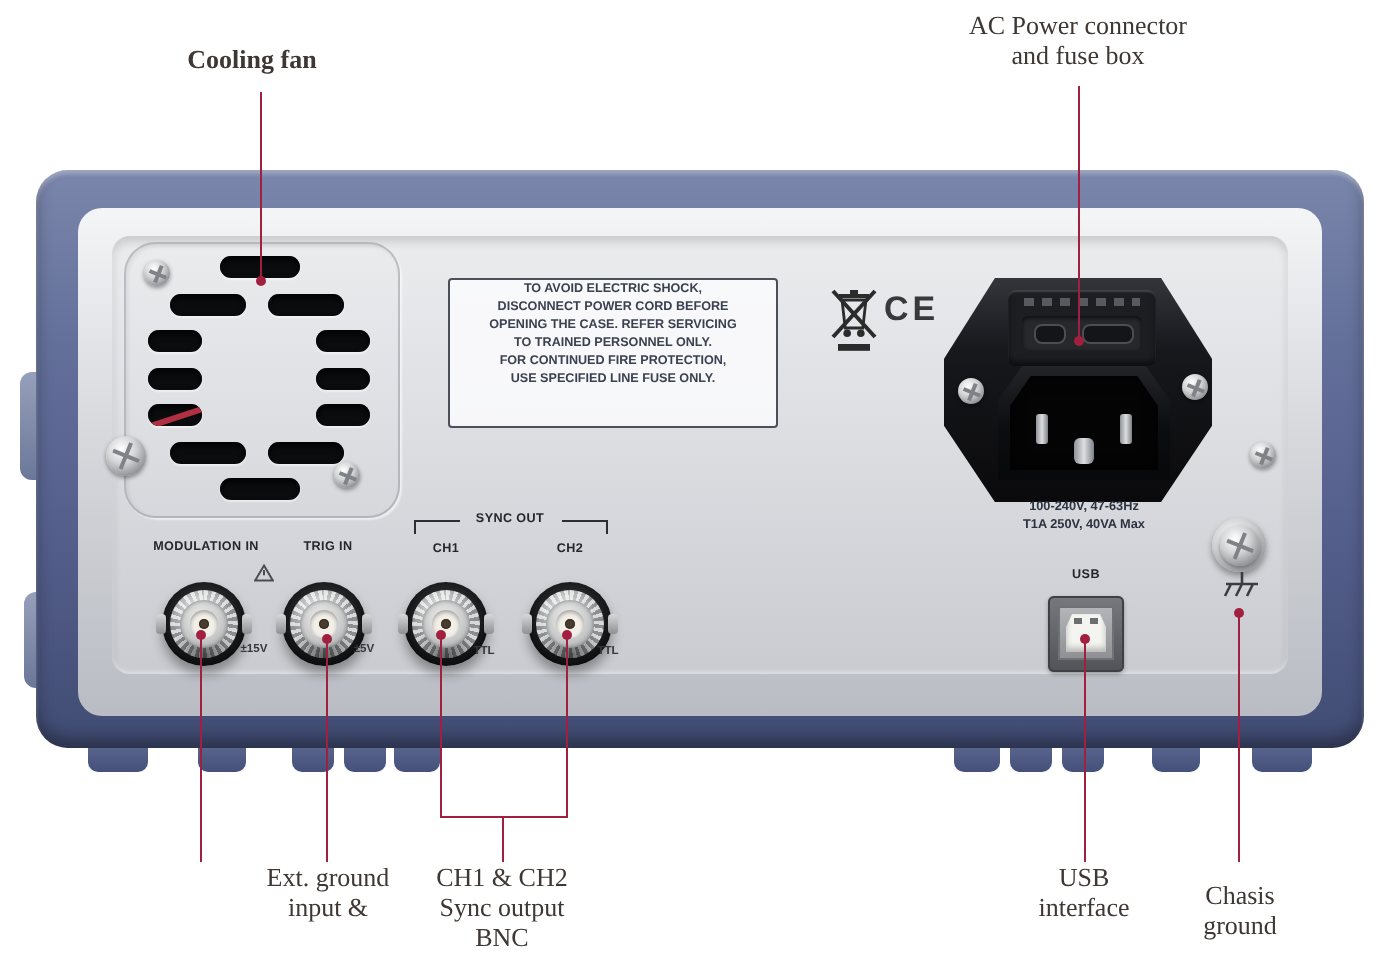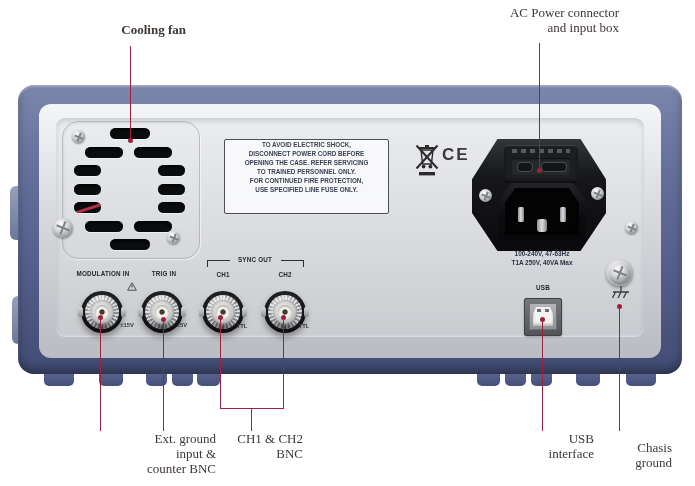--- a/index.html
+++ b/index.html
@@ -2,21 +2,21 @@
 <html><head>
 <meta charset="utf-8">
 <style>
   html,body{margin:0;padding:0;background:#fff;}
   .stage{position:relative;width:695px;height:486px;background:#ffffff;overflow:hidden;
          font-family:"Liberation Sans",sans-serif;}
   .abs{position:absolute;}
 
   
   .callout-label{font-family:"Liberation Serif",serif;color:#3e3733;font-size:13px;
-                 line-height:15px;text-align:right;}
+                 line-height:15px;text-align:center;}
   .lbl-line{display:block;}
   .vline{position:absolute;width:1px;background:#a12040;}
   .hline{position:absolute;height:1px;background:#a12040;}
   .dot{position:absolute;width:5px;height:5px;border-radius:50%;background:#a12040;}
 
   
   .case{left:18px;top:85px;width:664px;height:289px;border-radius:16px;
         background:linear-gradient(180deg,#7a86ab 0%,#63709a 30%,#555f8c 62%,#414c74 100%);
         box-shadow:inset 0 2px 2px rgba(255,255,255,.3), inset 0 -5px 8px rgba(0,0,0,.35);}
   .bezel{left:39px;top:104px;width:622px;height:254px;border-radius:12px;
@@ -261,44 +261,44 @@
   <svg class="abs" style="left:610px;top:286px;" width="22" height="17" viewBox="0 0 22 17">
     <path d="M11 0 V6 M3 6 H19 M5.5 6 L2.5 12 M11 6 L8 12 M16.5 6 L13.5 12" stroke="#3a3d41" stroke-width="1.3" fill="none"></path>
   </svg>
 
   <div class="abs callout-label" style="left:66px;top:22px;width:120px;font-weight:bold;">Cooling fan</div>
   <div class="vline" style="left:130px;top:46px;height:93px;"></div>
   <div class="dot" style="left:128px;top:138px;"></div>
 
   <div class="abs callout-label" style="left:459px;top:5px;width:160px;">
     <span class="lbl-line">AC Power connector</span>
-    <span class="lbl-line">and input box</span>
+    <span class="lbl-line">and fuse box</span>
   </div>
   <div class="vline" style="left:539px;top:43px;height:127px;"></div>
   <div class="dot" style="left:537px;top:168px;"></div>
 
   <div class="dot" style="left:98px;top:315px;"></div>
   <div class="vline" style="left:100px;top:318px;height:113px;"></div>
 
   <div class="dot" style="left:161px;top:317px;"></div>
   <div class="vline" style="left:163px;top:320px;height:111px;"></div>
   <div class="abs callout-label" style="left:112px;top:431px;width:104px;">
     <span class="lbl-line">Ext. ground</span>
     <span class="lbl-line">input &amp;</span>
-    <span class="lbl-line">counter BNC</span>
   </div>
 
   <div class="dot" style="left:218px;top:315px;"></div>
   <div class="vline" style="left:220px;top:318px;height:90px;"></div>
   <div class="dot" style="left:281px;top:315px;"></div>
   <div class="vline" style="left:283px;top:318px;height:90px;"></div>
   <div class="hline" style="left:220px;top:408px;width:64px;"></div>
   <div class="vline" style="left:251px;top:408px;height:23px;"></div>
   <div class="abs callout-label" style="left:199px;top:431px;width:104px;">
     <span class="lbl-line">CH1 &amp; CH2</span>
+    <span class="lbl-line">Sync output</span>
     <span class="lbl-line">BNC</span>
   </div>
 
   <div class="dot" style="left:540px;top:317px;"></div>
   <div class="vline" style="left:542px;top:320px;height:111px;"></div>
   <div class="abs callout-label" style="left:490px;top:431px;width:104px;">
     <span class="lbl-line">USB</span>
     <span class="lbl-line">interface</span>
   </div>
 

